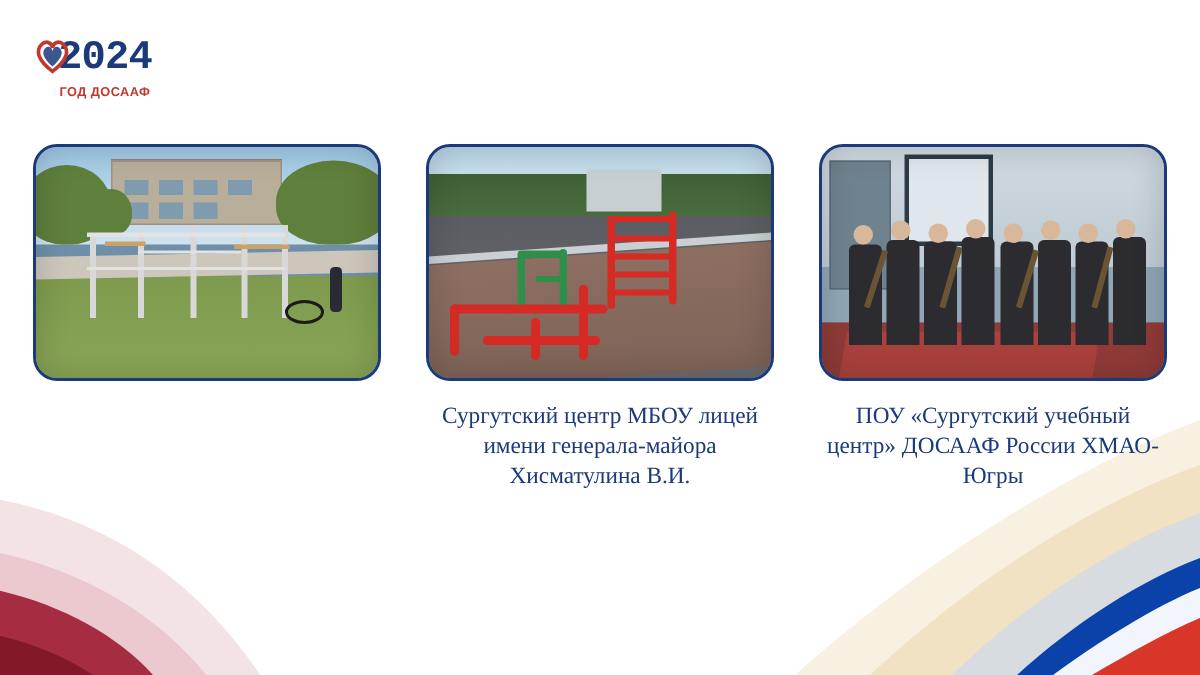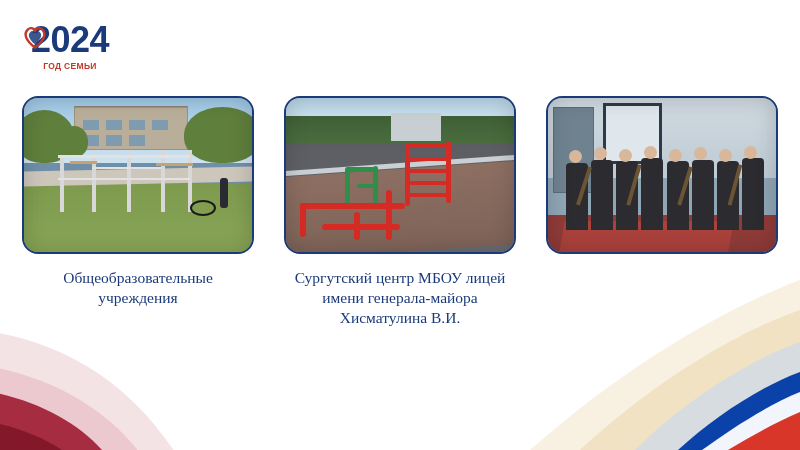--- a/index.html
+++ b/index.html
@@ -42,23 +42,23 @@
     align-items: center;
     justify-content: center;
     padding-left: 16px;
   }
   .logo-heart {
     position: absolute;
     left: 8px; top: 14px;
     width: 26px; height: 26px;
   }
   .logo-year {
-    font-family: Liberation Sans, sans-serif;
+    font-family: Liberation Mono, monospace;
     font-weight: bold;
-    font-size: 36px;
+    font-size: 27px;
     letter-spacing: -0.5px;
     line-height: 1;
     color: #1b3a7a;
   }
   .logo-sub {
     font-family: "Liberation Sans", sans-serif;
     font-weight: bold;
     font-size: 8.5px;
     letter-spacing: 0.3px;
     color: #c0392b;
@@ -189,21 +189,21 @@
     <path d="M330,112 C300,124 262,148 232,170 L330,170 Z" fill="#ffffff" opacity="0.95"></path>
     <path d="M330,132 C308,141 282,156 258,170 L330,170 Z" fill="#d52b1e" opacity="0.95"></path>
   </svg>
 
   <div class="logo">
     <svg class="logo-heart" viewBox="0 0 32 32">
       <path d="M16 29 C4 20 2 12 7 7 C11 3 16 6 16 10 C16 6 21 3 25 7 C30 12 28 20 16 29 Z" fill="none" stroke="#c0392b" stroke-width="3"></path>
       <path d="M16 25 C8 18 7 13 10 10 C13 7 16 10 16 13 C16 10 19 7 22 10 C25 13 24 18 16 25 Z" fill="#1b3a7a" opacity="0.85"></path>
     </svg>
     <div class="logo-year">2024</div>
-    <div class="logo-sub">ГОД СЕМЬИ</div>
+    <div class="logo-sub">ГОД ДОСААФ</div>
   </div>
 
 
   <div class="cards">
 
     <div class="card">
       <div class="photo">
         <div class="p1-sky"></div>
         <div class="p1-grass"></div>
         <div class="p1-build-roof"></div>
@@ -227,21 +227,20 @@
         <div class="p1-post" style="left:72%; top:34%; height:40%;"></div>
         <div class="p1-bar" style="left:15%; top:37%; width:58%; height:3px;"></div>
         <div class="p1-bar" style="left:15%; top:52%; width:58%; height:2px;"></div>
         <div class="p1-bar" style="left:30%; top:45%; width:30%; height:2px;"></div>
         <div class="p1-bar" style="left:58%; top:42%; width:16%; height:3px; background:#c9a36b;"></div>
         <div class="p1-bar" style="left:20%; top:41%; width:12%; height:3px; background:#c9a36b;"></div>
         <div class="p1-person" style="left:86%; top:52%;"></div>
         <div class="p1-bike" style="left:73%; top:66%;"></div>
         <div class="img-shade"></div>
       </div>
-      <div class="caption">Общеобразовательные учреждения</div>
     </div>
 
     <div class="card">
       <div class="photo">
         <div class="p2-sky"></div>
         <div class="p2-treeline"></div>
         <div class="p2-bldg"></div>
         <div class="p2-ground"></div>
         <div class="p2-curb"></div>
         <div class="p2-track"></div>
@@ -294,16 +293,17 @@
         <div class="p3-head" style="left:75%; top:33%;"></div>
         <div class="p3-person" style="left:85%; height:47%;"></div>
         <div class="p3-head" style="left:86%; top:31%;"></div>
 
         <div class="p3-rifle" style="left:15%; top:44%; height:26%; transform:rotate(18deg);"></div>
         <div class="p3-rifle" style="left:37%; top:43%; height:27%; transform:rotate(16deg);"></div>
         <div class="p3-rifle" style="left:59%; top:44%; height:26%; transform:rotate(17deg);"></div>
         <div class="p3-rifle" style="left:81%; top:43%; height:27%; transform:rotate(15deg);"></div>
         <div class="img-shade"></div>
       </div>
+      <div class="caption">ПОУ «Сургутский учебный центр» ДОСААФ России ХМАО-Югры</div>
     </div>
 
   </div>
 </div>
 
 </body></html>

